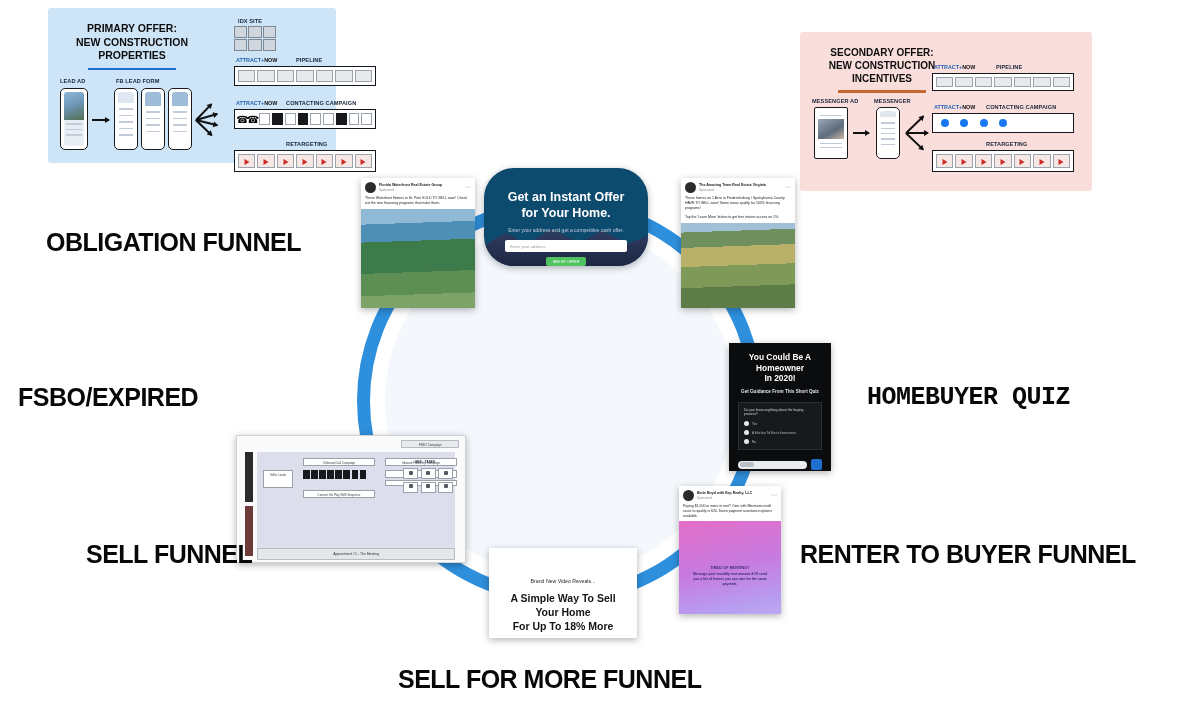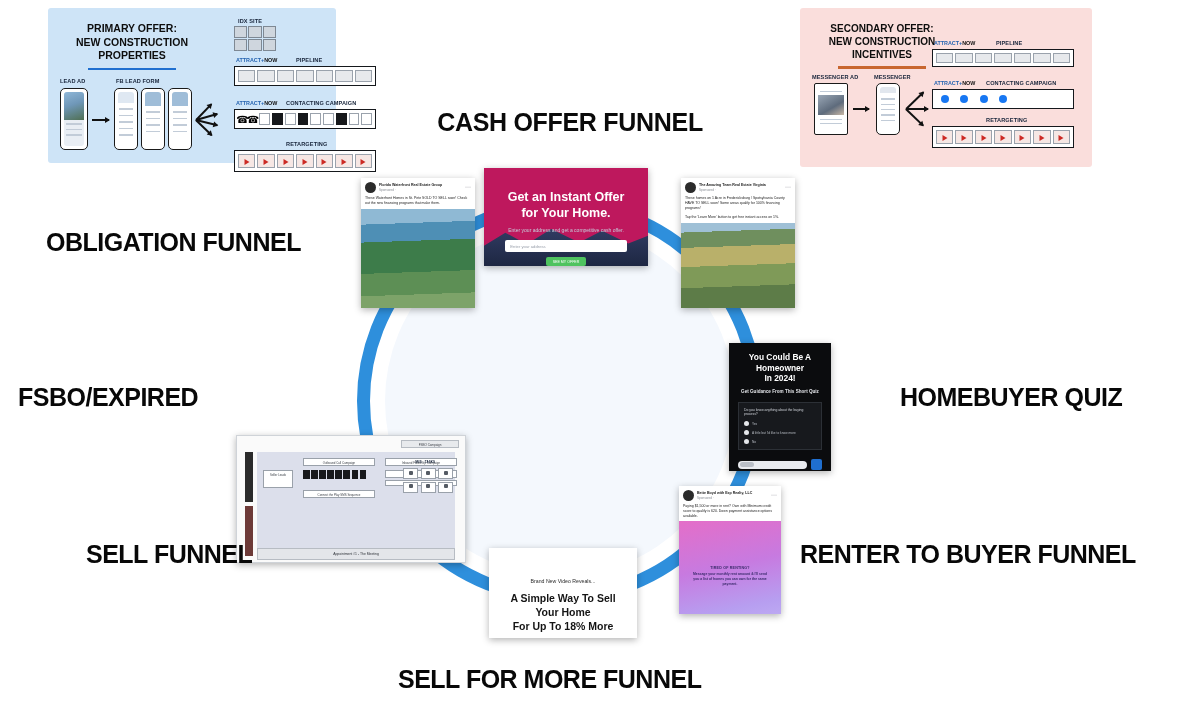--- a/index.html
+++ b/index.html
@@ -101,21 +101,21 @@
   
   .fb-head { display: flex; align-items: center; gap: 3px; padding: 4px 4px 2px; }
   .fb-av { width: 11px; height: 11px; border-radius: 50%; background: #2b2b2b; flex: 0 0 auto; }
   .fb-nm { font-size: 3.6px; font-weight: bold; color: #1b1b1b; line-height: 1.25; }
   .fb-sub { font-size: 3.1px; color: #8a8f96; }
   .fb-dots { margin-left: auto; font-size: 6px; color: #7b7f86; line-height: 0.6; }
   .fb-body { padding: 1px 4px 3px; font-size: 3.5px; color: #1b1b1b; line-height: 1.38; }
   .fb-img { height: 108px; width: 100%; }
 
   
-  .cash { background: #be185d; position: relative; }
+  .cash { background: #0c4a6e; position: relative; border-radius: 30px; }
   .cash .mtn { position: absolute; left: 0; right: 0; bottom: 0; height: 46%;
     background: linear-gradient(180deg,#34406a 0%,#1e2742 100%);
     clip-path: polygon(0 55%,13% 26%,26% 52%,41% 18%,58% 48%,72% 22%,88% 50%,100% 33%,100% 100%,0 100%); }
   .cash h3 { position: relative; color: #fff; text-align: center; font-size: 12.5px;
     font-weight: bold; line-height: 1.24; padding: 22px 16px 0; }
   .cash p { position: relative; color: #c6cddc; text-align: center; font-size: 5px; padding: 6px 10px 0; }
   .cash .fld { position: relative; margin: 7px auto 0; width: 74%; height: 12px; background: #fff;
     border-radius: 2px; font-size: 4.2px; color: #9aa0ab; padding: 3.5px 0 0 5px; }
   .cash .cta { position: relative; margin: 5px auto 0; width: 24%; height: 9px; background: #4fc35f;
     border-radius: 2px; color: #fff; font-size: 3.6px; text-align: center; padding-top: 2.6px; }
@@ -175,21 +175,20 @@
 
   
   .lbl { position: absolute; font-weight: bold; color: #080808;
     font-size: 25px; letter-spacing: -0.5px; white-space: nowrap; }
 </style>
 </head>
 <body>
 
 <div id="stage">
 
-  <div class="hdr-sub">CASH OFFER FUNNEL</div>
 
   <div class="offer-panel primary" style="background: rgb(206, 228, 247);">
     <div class="offer-head">
       <div>PRIMARY OFFER:</div>
       <div>NEW CONSTRUCTION</div>
       <div>PROPERTIES</div>
       <div class="offer-underline" style="background: rgb(31, 111, 208);"></div>
     </div>
 
     <div class="mini-label" style="left:12px; top:70px;">LEAD AD</div>
@@ -290,21 +289,21 @@
       <div class="chip vid"></div>
         <div class="chip vid"></div>
         <div class="chip vid"></div>
         <div class="chip vid"></div>
       <div class="chip vid"></div>
         <div class="chip vid"></div>
         <div class="chip vid"></div>
     </div>
   </div>
 
-  <div class="offer-panel secondary" style="background: rgb(250, 222, 220);">
+  <div class="offer-panel secondary" style="background: rgb(250, 222, 220); margin-top: 24px;">
     <div class="offer-head">
       <div>SECONDARY OFFER:</div>
       <div>NEW CONSTRUCTION</div>
       <div>INCENTIVES</div>
       <div class="offer-underline" style="background: rgb(200, 102, 47);"></div>
     </div>
 
     <div class="mini-label" style="left:12px; top:66px;">MESSENGER AD</div>
     <div class="phone" style="left:14px; top:75px; width:34px; height:52px; border-radius:2px;">
       <div class="scr" style="background:#fff">
@@ -409,21 +408,21 @@
     </div>
     <div class="fb-body">These homes on 1 Acre in Fredericksburg / Spotsylvania County HAVE TO SELL soon! Some areas qualify for 100% financing programs!</div>
     <div class="fb-body" style="padding-top:2px">Tap the 'Learn More' button to get free instant access on 1%.</div>
     <div class="fb-img" style="height: 92px; background: linear-gradient(178deg, rgb(159, 192, 214) 0px, rgb(159, 192, 214) 10%, rgb(111, 143, 94) 10%, rgb(111, 143, 94) 26%, rgb(185, 176, 106) 26%, rgb(185, 176, 106) 46%, rgb(127, 154, 88) 46%, rgb(127, 154, 88) 68%, rgb(93, 124, 72) 68%, rgb(93, 124, 72) 100%);" style2=""></div>
 
   </div>
 
   <div class="card quiz" style="left:729px; top:343px; width:102px; height:128px;">
     <h3>
       <span>You Could Be A Homeowner</span><br>
-      <span>In 2024!</span>
+      <span>In 2020!</span>
     </h3>
     <div class="sub">Get Guidance From This Short Quiz</div>
     <div class="qbox">
       <div class="qq">Do you know anything about the buying process?</div>
       <div class="qopt">
           <i></i>
           <span>Yes</span>
         </div>
       <div class="qopt">
           <i></i>
@@ -502,18 +501,18 @@
       <div class="rtb-txt">
         <div class="cap">TIRED OF RENTING?</div>
         <div>Message your monthly rent amount &amp; I'll send you a list of homes you can own for the same payment.</div>
       </div>
     </div>
 
   </div>
 
   <div class="lbl" style="left:46px; top:228px;">OBLIGATION FUNNEL</div>
   <div class="lbl" style="left:18px; top:383px;">FSBO/EXPIRED</div>
-  <div class="lbl" style="left:900px; top:383px;">HOMEBUYER QUIZ</div>
+  <div class="lbl" style="left:867px; top:383px;font-family:Liberation Mono, monospace;">HOMEBUYER QUIZ</div>
   <div class="lbl" style="left:86px; top:540px;">SELL FUNNEL</div>
   <div class="lbl" style="left:398px; top:665px;">SELL FOR MORE FUNNEL</div>
   <div class="lbl" style="left:800px; top:540px;">RENTER TO BUYER FUNNEL</div>
 
 </div>
 
 </body></html>

